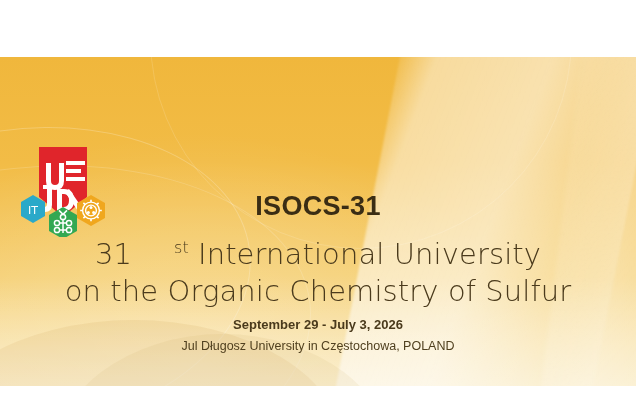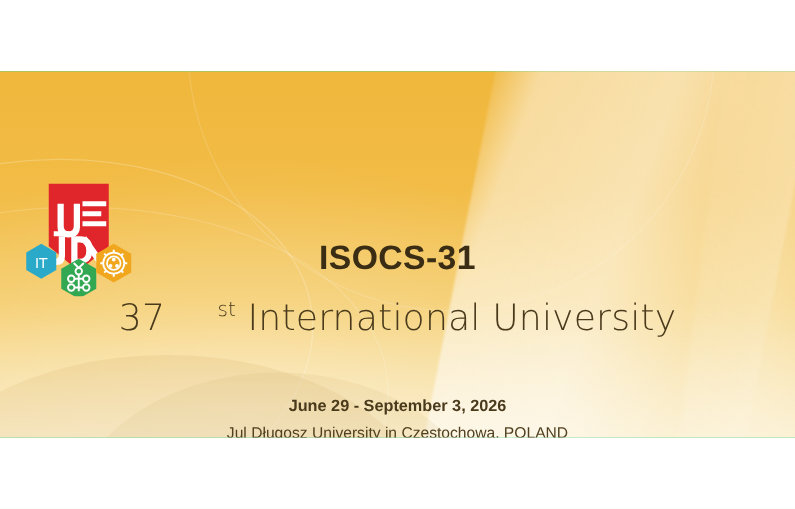--- a/index.html
+++ b/index.html
@@ -21,23 +21,23 @@
     height: 407px;
     background: #ffffff;
   }
 
   
   #banner {
     position: absolute;
     left: 0;
     top: 57px;
     width: 636px;
-    height: 293px;
+    height: 329px;
     overflow: hidden;
-    background: #22c55e;
+    background: #a3a3a3;
   }
 
   
   .bg-base {
     position: absolute;
     inset: 0;
     background:
       linear-gradient(180deg,
         #f0b73c 0%,
         #f2bc46 32%,
@@ -272,22 +272,23 @@
                      M10.1 21.4 l-1.7 1.7 M21.9 21.4 l1.7 1.7" stroke-width="1.6"></path>
           </g>
         </g>
 
       </svg>
     </div>
 
     <div class="tx" id="isocs">ISOCS-31</div>
 
     <div class="tx maintitle" id="title1">
-      <span>37</span><span class="ord">st</span><span> International University</span>
+      <span>31</span><span class="ord">st</span><span> International University</span>
     </div>
 
-
-    <div class="tx" id="dates">June 29 - September 3, 2026</div>
+    <div class="tx maintitle" id="title2">on the Organic Chemistry of Sulfur</div>
+
+    <div class="tx" id="dates">September 29 - July 3, 2026</div>
 
     <div class="tx" id="venue">Jul Długosz University in Częstochowa, POLAND</div>
 
   </div>
 </div>
 
 </body></html>

